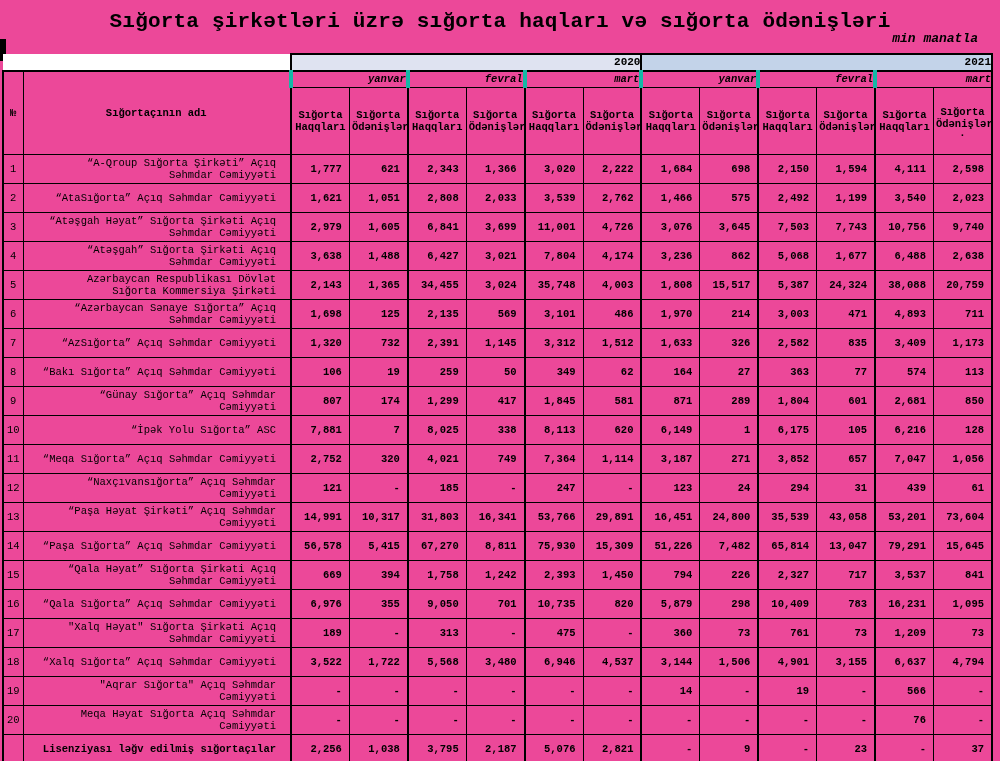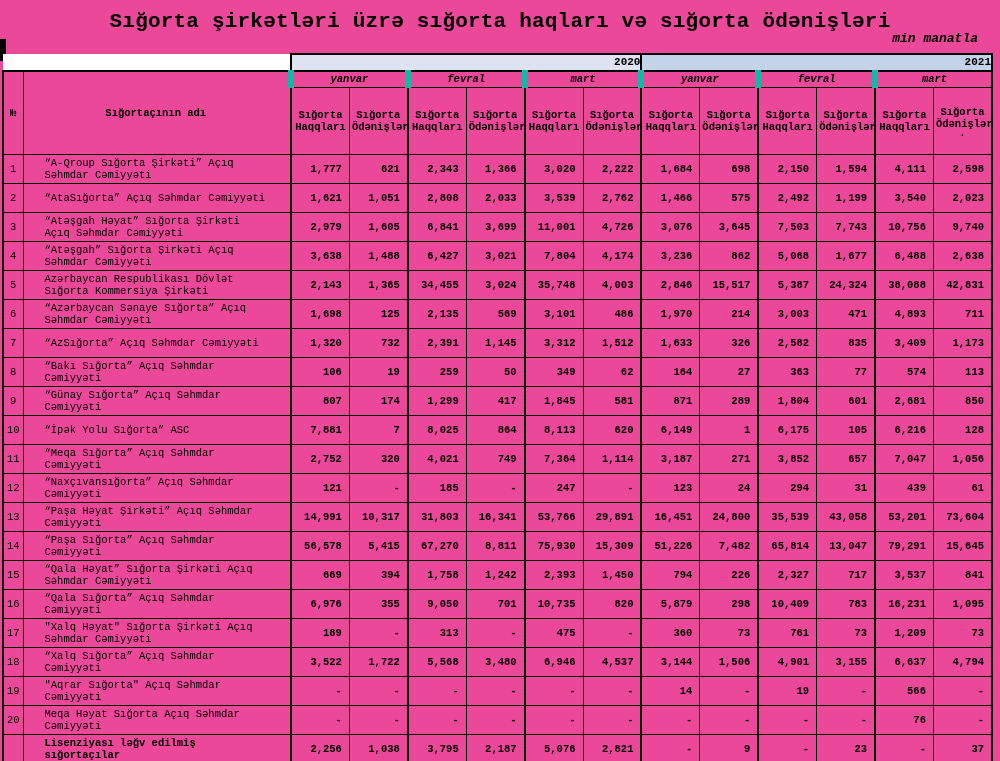--- a/index.html
+++ b/index.html
@@ -10,30 +10,30 @@
   .unit-note{position:absolute;top:31px;right:22px;font-size:13px;font-style:italic;font-weight:bold;}
   .artifact{position:absolute;left:0;top:39px;width:6px;height:22px;background:#000;}
   table{position:absolute;left:2px;top:53px;width:991px;border-collapse:collapse;table-layout:fixed;}
   col.c-no{width:20px;} col.c-name{width:268px;}
   td,th{border:1px solid #000;padding:0;font-size:10.5px;line-height:1.15;overflow:hidden;}
   
   tr.r-year{height:17px;} tr.r-month{height:16px;} tr.r-labels{height:39px;}
   .blank-cell{border:none;background:#fff;}
   .year-cell{font-weight:bold;font-size:11px;text-align:right;border:2px solid #000;}
   .y2020{background:var(--y2020);} .y2021{background:var(--y2021);}
-  .month-cell{font-weight:bold;font-style:italic;text-align:center;border-left:6px solid #14b8a6;}
+  .month-cell{font-weight:bold;font-style:italic;text-align:right;border-left:4px solid #14b8a6;}
   .month-last{border-right:2px solid #000;}
   .head-no{font-weight:bold;border-top:2px solid #000;border-left:2px solid #000;text-align:center;}
   .head-name{font-weight:bold;border-top:2px solid #000;text-align:center;margin-top:44px;}
   .label-cell{font-weight:bold;text-align:center;vertical-align:middle;padding:18px 2px;}
   .dot-line{font-weight:bold;line-height:.6;}
   
   tbody tr{height:29px;}
   td.c-no{text-align:center;border-left:2px solid #000;}
-  td.c-name{text-align:left;padding:0 21px;}
+  td.c-name{text-align:right;padding:0 14px;}
   td.c-val{text-align:right;padding-right:7px;font-weight:bold;}
   .grp{border-left:2px solid #000 !important;}
   .last-col{border-right:2px solid #000;text-align:center;}
   tr.row-cancelled{height:30px;margin-top:38px;} tr.row-cancelled td{font-weight:bold;}
   tr.row-total{height:26px;} tr.row-total td{font-weight:bold;border-top:3px solid #000;border-bottom:3px solid #000;}
 </style>
 </head>
 <body>
 
 <div id="page">
@@ -159,26 +159,26 @@
         </tr>
         <tr>
           <td class="c-no">5</td>
           <td class="c-name">Azərbaycan Respublikası Dövlət Sığorta Kommersiya Şirkəti</td>
           <td class="c-val grp">2,143</td>
           <td class="c-val">1,365</td>
           <td class="c-val grp">34,455</td>
           <td class="c-val">3,024</td>
           <td class="c-val grp">35,748</td>
           <td class="c-val">4,003</td>
-          <td class="c-val grp">2,846</td>
+          <td class="c-val grp">1,808</td>
           <td class="c-val">15,517</td>
           <td class="c-val grp">5,387</td>
           <td class="c-val">24,324</td>
           <td class="c-val grp">38,088</td>
-          <td class="c-val last-col">42,831</td>
+          <td class="c-val last-col">20,759</td>
         </tr>
         <tr>
           <td class="c-no">6</td>
           <td class="c-name">“Azərbaycan Sənaye Sığorta” Açıq Səhmdar Cəmiyyəti</td>
           <td class="c-val grp">1,698</td>
           <td class="c-val">125</td>
           <td class="c-val grp">2,135</td>
           <td class="c-val">569</td>
           <td class="c-val grp">3,101</td>
           <td class="c-val">486</td>
@@ -236,21 +236,21 @@
           <td class="c-val">601</td>
           <td class="c-val grp">2,681</td>
           <td class="c-val last-col">850</td>
         </tr>
         <tr>
           <td class="c-no">10</td>
           <td class="c-name">“İpək Yolu Sığorta” ASC</td>
           <td class="c-val grp">7,881</td>
           <td class="c-val">7</td>
           <td class="c-val grp">8,025</td>
-          <td class="c-val">864</td>
+          <td class="c-val">338</td>
           <td class="c-val grp">8,113</td>
           <td class="c-val">620</td>
           <td class="c-val grp">6,149</td>
           <td class="c-val">1</td>
           <td class="c-val grp">6,175</td>
           <td class="c-val">105</td>
           <td class="c-val grp">6,216</td>
           <td class="c-val last-col">128</td>
         </tr>
         <tr>

